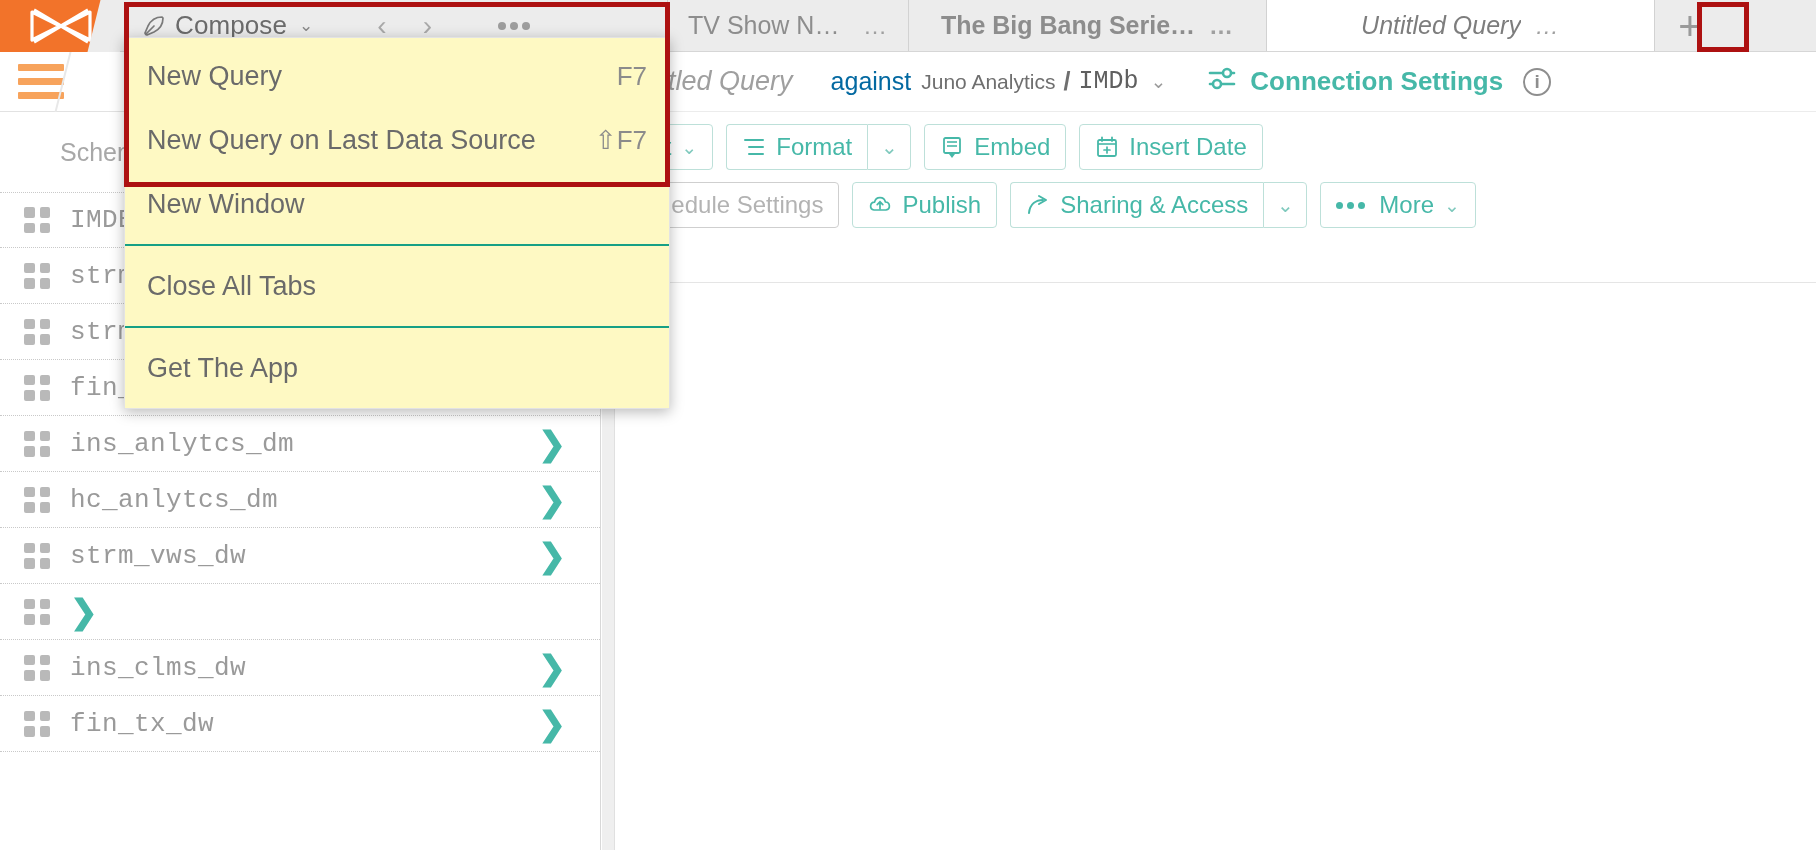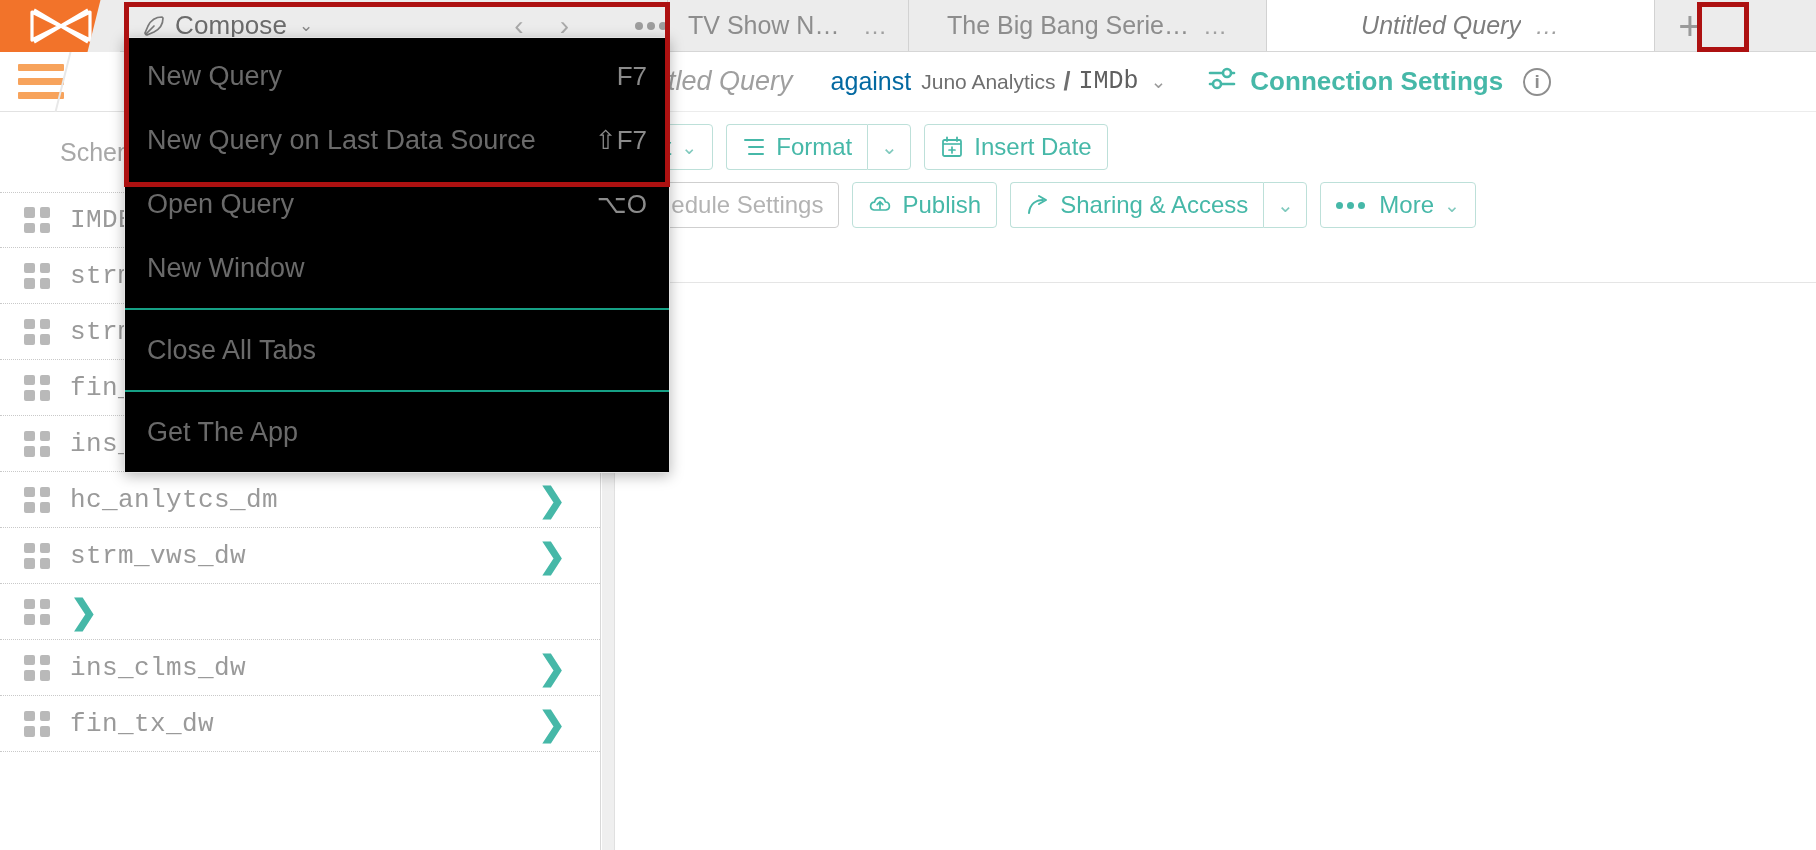--- a/index.html
+++ b/index.html
@@ -30,21 +30,20 @@
   .logo-glyph{
     position:absolute; left:30px; top:8px; width:62px; height:36px;
   }
   .compose-tab{
     flex:0 0 548px; width:548px;
     background:#ececec;
     display:flex; align-items:center;
     padding-left:22px;
     border-right:1px solid #d2d2d2;
     position:relative;
-    justify-content:space-between;
   }
   .compose-label{
     display:flex; align-items:center; gap:9px;
     font-size:26px; color:#6b6b6b; letter-spacing:.1px;
   }
   .feather-icon{ width:24px; height:24px; display:block; }
   .caret{ font-size:17px; color:#8a8a8a; margin-left:3px; line-height:1;}
   .nav-arrows{
     margin-left:64px; display:flex; align-items:center; gap:36px;
     color:#a5a5a5;
@@ -60,21 +59,21 @@
     padding:0 20px;
     border-right:1px solid #d2d2d2;
     background:#ececec;
     font-size:25px; color:#8d8d8d;
     white-space:nowrap;
     position:relative;
   }
   .tab .tab-title{ overflow:hidden; text-overflow:ellipsis; }
   .tab .tab-menu{ color:#a0a0a0; font-size:24px; letter-spacing:1px; }
   .tab.tab1{ width:241px; }
-  .tab.tab2{ width:358px; }
+  .tab.tab2{ width:358px;font-weight:bold; }
   .tab.active{ background:#ffffff; color:#7d7d7d; font-style:italic; width:388px; border-right:1px solid #d2d2d2;}
   .plus-tab{
     flex:0 0 70px; width:70px;
     display:flex; align-items:center; justify-content:center;
     background:#ececec;
     color:#9a9a9a; font-size:40px; line-height:1; font-weight:300;
   }
   .tab-rest{ flex:1 1 auto; background:#ececec; }
 
   
@@ -169,21 +168,21 @@
     background:#fff; border-top:1px solid #e5e5e5;
   }
   .gutter{
     position:absolute; left:0; top:0; width:13px; bottom:0; background:#efefef;
     border-right:1px solid #e0e0e0;
   }
 
   
   .menu{
     position:absolute; left:124px; top:37px; width:546px;
-    background:#000000; z-index:50;
+    background:#fef9c3; z-index:50;
     box-shadow:0 3px 13px rgba(0,0,0,.28);
     border:1px solid #e3e3e3;
     padding:6px 0 8px 0;
   }
   .menu-item{
     height:64px; display:flex; align-items:center;
     padding:0 22px 0 22px;
     font-size:27px; color:#6a6a6a;
   }
   .menu-item .mi-label{ flex:1 1 auto; white-space:nowrap; }
@@ -397,20 +396,29 @@
               <line x1="7" y1="12" x2="21" y2="12" stroke="#46b8a8" stroke-width="2" stroke-linecap="round"></line>
               <line x1="7" y1="19" x2="21" y2="19" stroke="#46b8a8" stroke-width="2" stroke-linecap="round"></line>
             </svg>
             <span>Format</span>
           </div>
           <div class="btn-arrow">
             <span>⌄</span>
           </div>
         </div>
 
+        <div class="btn">
+          <svg class="icon-sm" viewBox="0 0 24 24">
+            <rect x="4" y="3" width="16" height="15" rx="1.5" fill="none" stroke="#46b8a8" stroke-width="1.8"></rect>
+            <line x1="7" y1="7" x2="17" y2="7" stroke="#46b8a8" stroke-width="1.6"></line>
+            <line x1="7" y1="11" x2="17" y2="11" stroke="#46b8a8" stroke-width="1.6"></line>
+            <path d="M9 19 L15 19 L12 23 Z" fill="#46b8a8"></path>
+          </svg>
+          <span>Embed</span>
+        </div>
 
         <div class="btn">
           <svg class="icon-sm" viewBox="0 0 24 24">
             <rect x="3" y="5" width="18" height="16" rx="1.5" fill="none" stroke="#46b8a8" stroke-width="1.8"></rect>
             <line x1="3" y1="9" x2="21" y2="9" stroke="#46b8a8" stroke-width="1.6"></line>
             <line x1="7" y1="2.5" x2="7" y2="6" stroke="#46b8a8" stroke-width="1.8" stroke-linecap="round"></line>
             <line x1="17" y1="2.5" x2="17" y2="6" stroke="#46b8a8" stroke-width="1.8" stroke-linecap="round"></line>
             <line x1="12" y1="12" x2="12" y2="18" stroke="#46b8a8" stroke-width="1.7" stroke-linecap="round"></line>
             <line x1="9" y1="15" x2="15" y2="15" stroke="#46b8a8" stroke-width="1.7" stroke-linecap="round"></line>
           </svg>
@@ -465,24 +473,20 @@
   <div class="menu">
     <div class="menu-item">
       <span class="mi-label">New Query</span>
       <span class="mi-shortcut">F7</span>
     </div>
     <div class="menu-item">
       <span class="mi-label">New Query on Last Data Source</span>
       <span class="mi-shortcut">⇧F7</span>
     </div>
     <div class="menu-item">
-      <span class="mi-label">Open Query</span>
-      <span class="mi-shortcut">⌥O</span>
-    </div>
-    <div class="menu-item">
       <span class="mi-label">New Window</span>
       <span class="mi-shortcut"></span>
     </div>
     <div class="menu-sep"></div>
     <div class="menu-item">
       <span class="mi-label">Close All Tabs</span>
       <span class="mi-shortcut"></span>
     </div>
     <div class="menu-sep"></div>
     <div class="menu-item">

